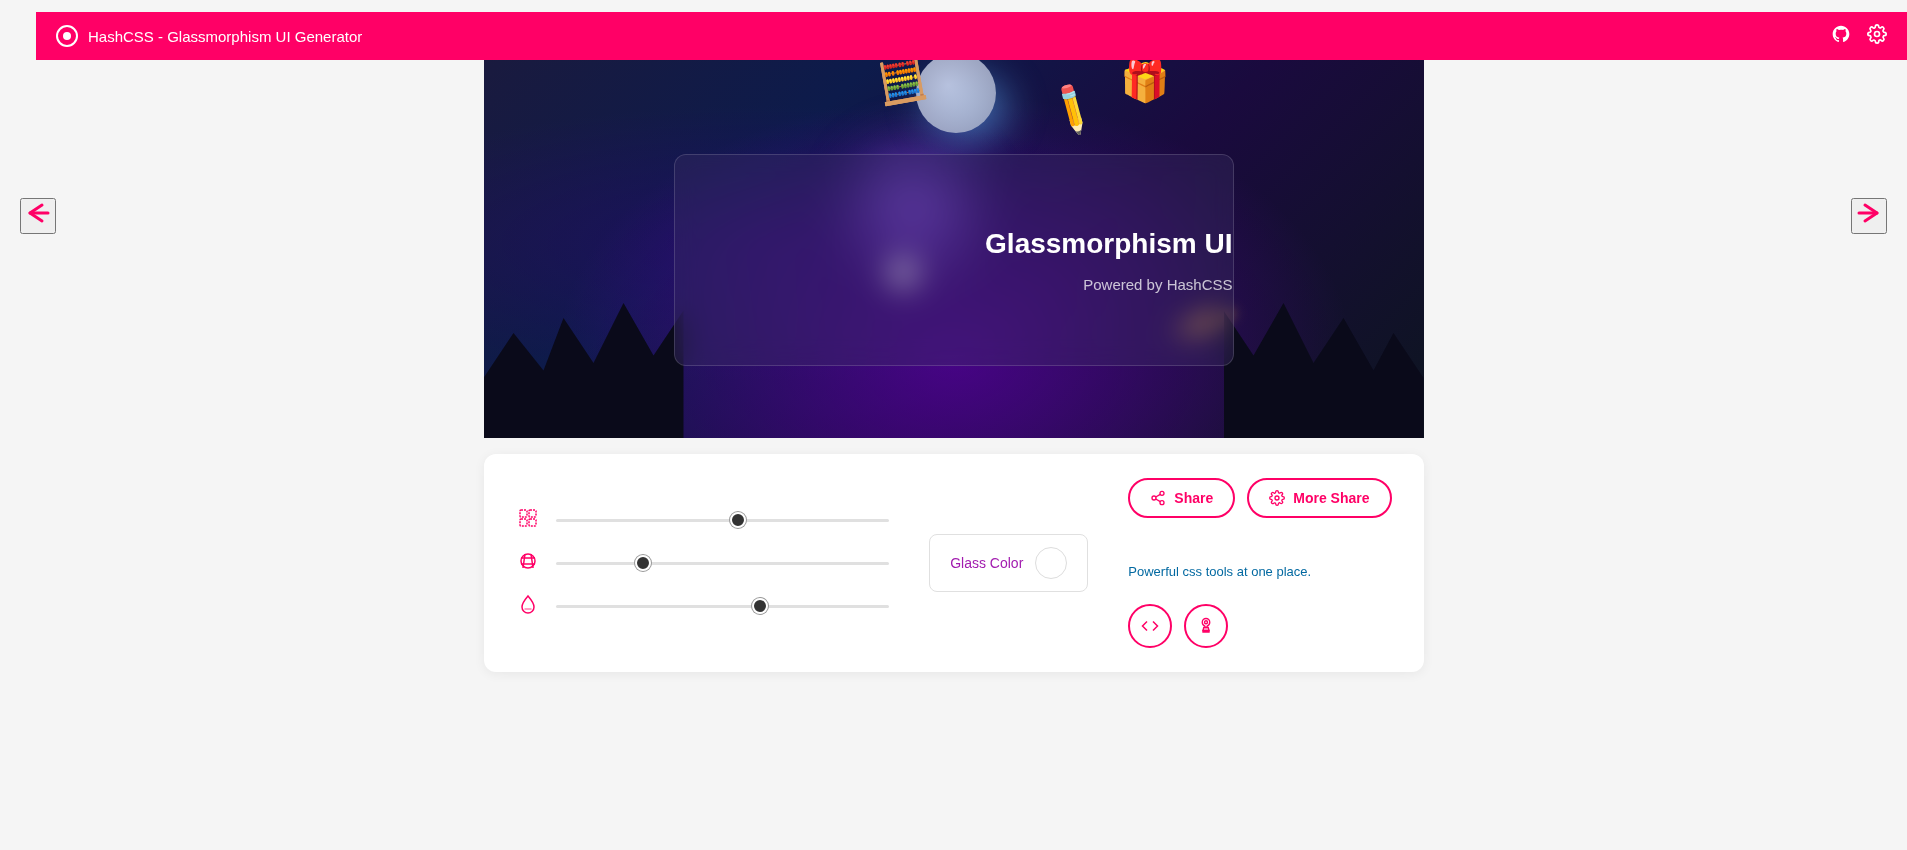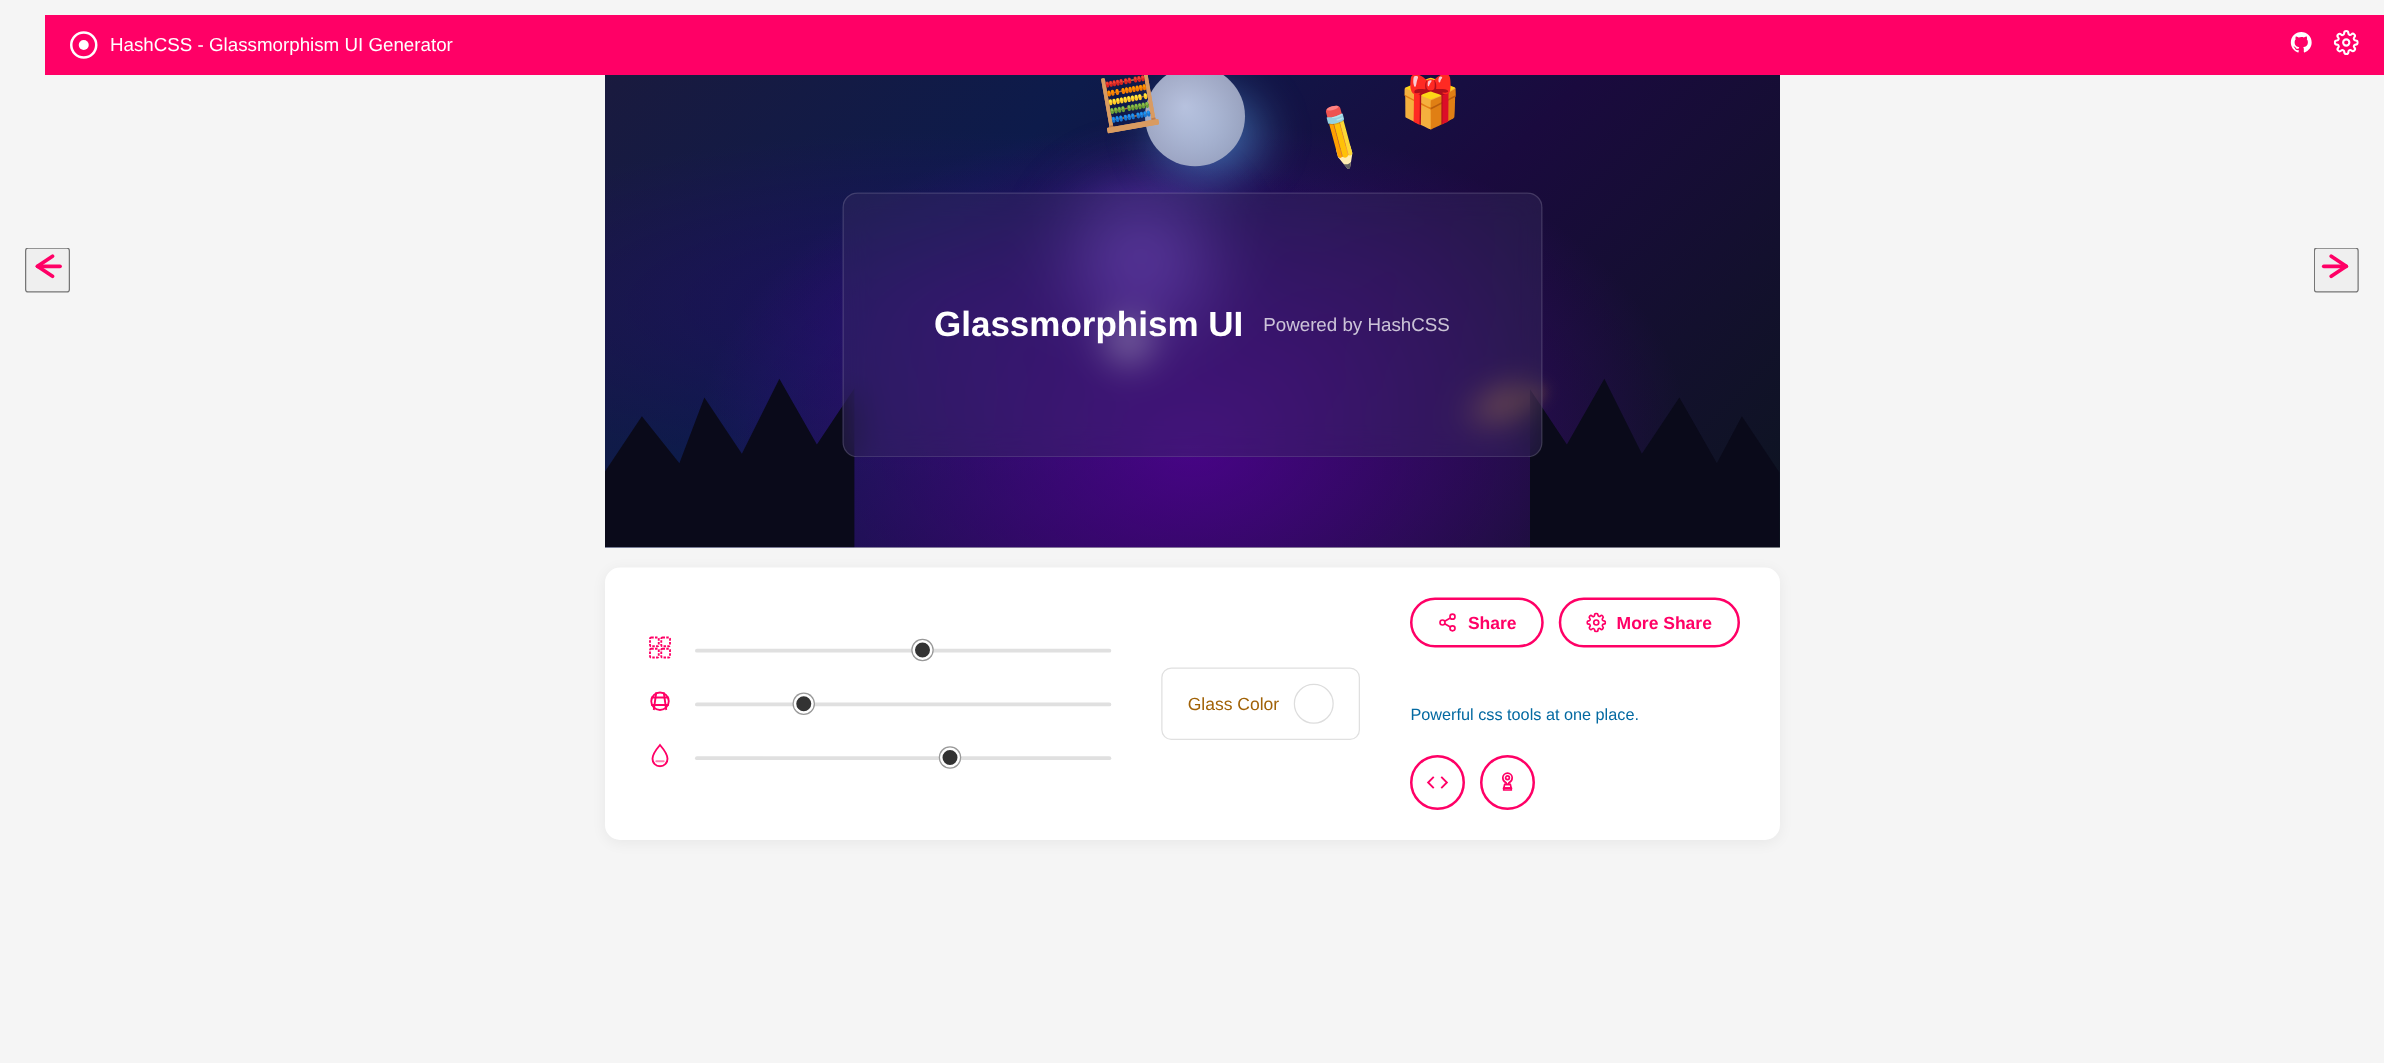--- a/index.html
+++ b/index.html
@@ -163,22 +163,22 @@
       left: 50%;
       transform: translate(-50%, -42%);
       width: 560px;
       height: 212px;
       background: rgba(60, 50, 100, 0.35);
       border: 1px solid rgba(255,255,255,0.15);
       border-radius: 12px;
       backdrop-filter: blur(12px);
       -webkit-backdrop-filter: blur(12px);
       display: flex;
-      flex-direction: row;
-      align-items: center;
+      flex-direction: column;
+      align-items: flex-end;
       justify-content: center;
       gap: 16px;
     }
     .glass-card-title {
       color: white;
       font-size: 28px;
       font-weight: 700;
     }
     .glass-card-subtitle {
       color: rgba(255,255,255,0.75);
@@ -258,21 +258,21 @@
       display: flex;
       align-items: center;
       gap: 12px;
       border: 1px solid #e0e0e0;
       border-radius: 8px;
       padding: 12px 20px;
       cursor: pointer;
     }
     .color-label {
       font-size: 14px;
-      color: #a16207;
+      color: #a21caf;
     }
     .color-swatch {
       width: 32px; height: 32px;
       border-radius: 50%;
       background: white;
       border: 1px solid #ddd;
     }
 
     
     .action-section {

